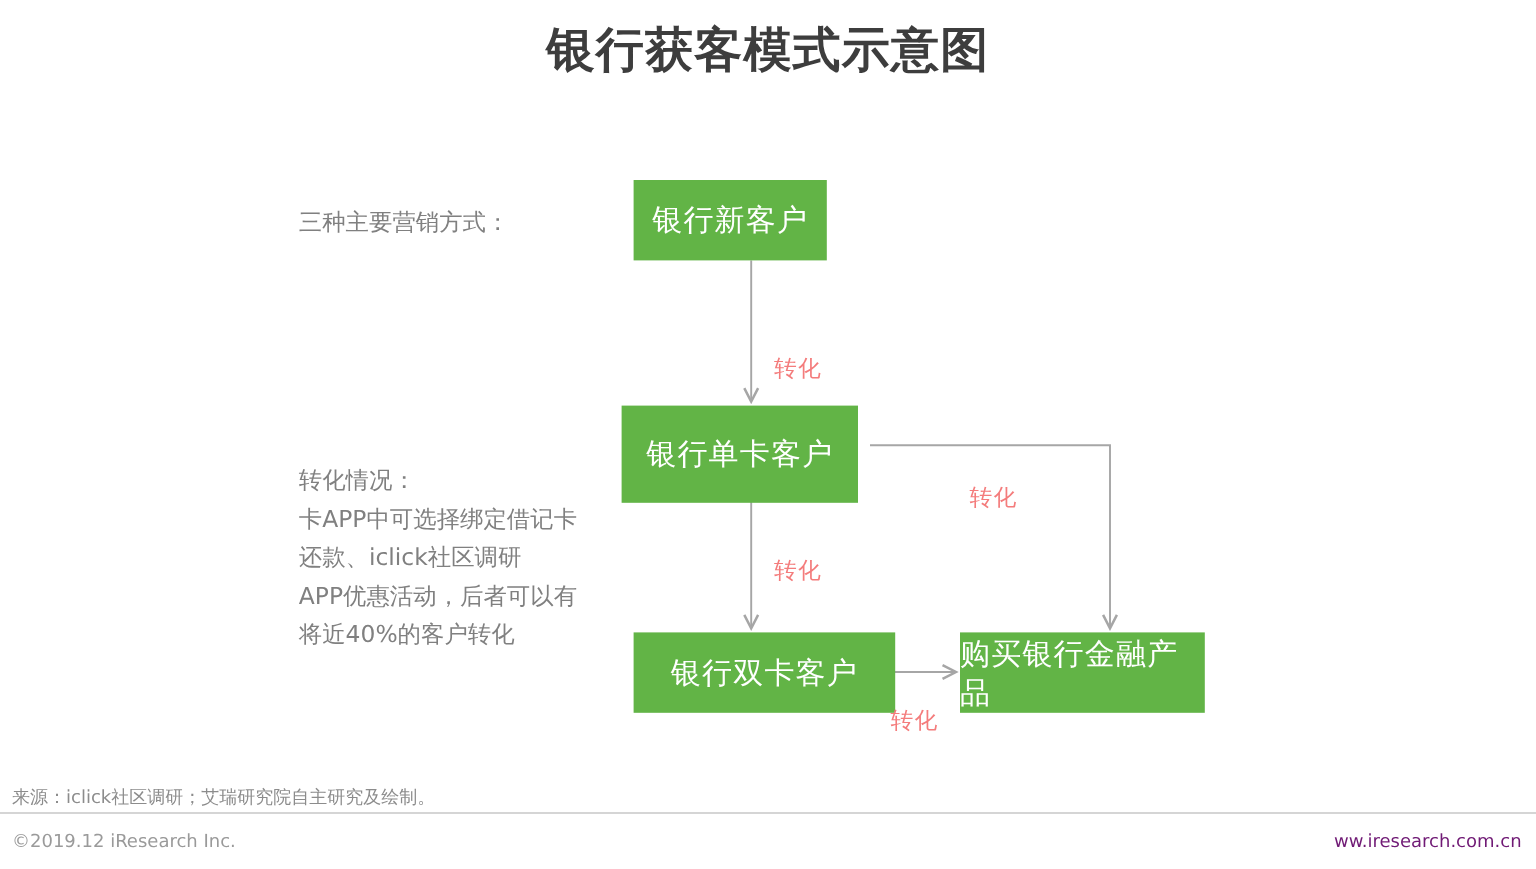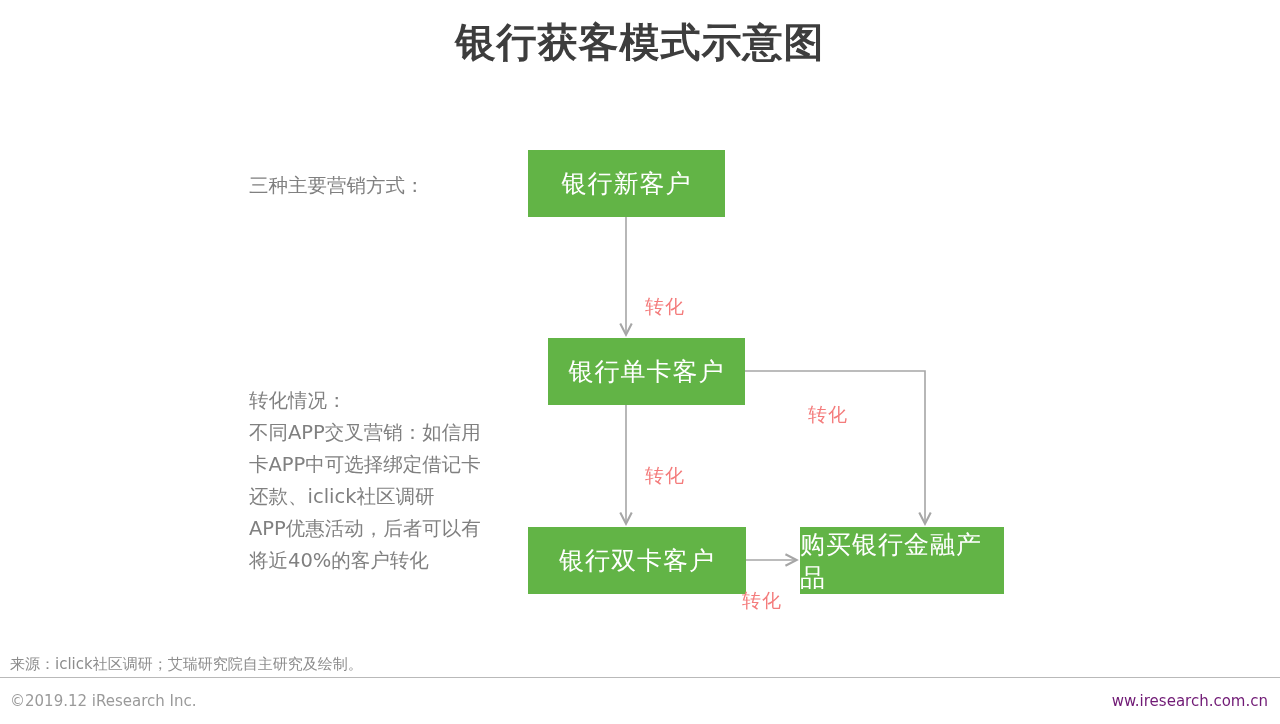--- a/index.html
+++ b/index.html
@@ -80,22 +80,22 @@
     position: absolute;
     background: #62b446;
     color: #ffffff;
     font-size: 25px;
     display: flex;
     align-items: center;
     justify-content: center;
     letter-spacing: 1px;
     box-sizing: border-box;
   }
-  #box-new-customer   { left: 528px; top: 150px; width: 197px; height: 67px; }
-  #box-single-card    { left: 548px; top: 338px; width: 197px; height: 67px; }
+  #box-new-customer   { left: 528px; top: 150px; width: 161px; height: 67px; }
+  #box-single-card    { left: 518px; top: 338px; width: 197px; height: 81px; }
   #box-dual-card      { left: 528px; top: 527px; width: 218px; height: 67px; }
   #box-buy-products   { left: 800px; top: 527px; width: 204px; height: 67px; }
 
   
   #connectors {
     position: absolute;
     left: 0;
     top: 0;
     width: 1280px;
     height: 724px;
@@ -154,21 +154,20 @@
 <body>
 
 <div class="page-title">银行获客模式示意图</div>
 
 <div class="note-block" id="note-marketing">
   <span class="note-heading">三种主要营销方式：</span>
 </div>
 
 <div class="note-block" id="note-conversion">
   <span class="note-heading">转化情况：</span>
-  <span class="note-para">不同APP交叉营销：如信用</span>
   <span class="note-para">卡APP中可选择绑定借记卡</span>
   <span class="note-para">还款、iclick社区调研</span>
   <span class="note-para">APP优惠活动，后者可以有</span>
   <span class="note-para">将近40%的客户转化</span>
 </div>
 
 <svg id="connectors" viewBox="0 0 1280 724">
   <defs>
     <marker id="arrowhead" markerWidth="9" markerHeight="9" refX="7.2" refY="4.5" orient="auto" markerUnits="strokeWidth">
       <path d="M0.6,0.9 L7.6,4.5 L0.6,8.1" fill="none" stroke="#a6a6a6" stroke-width="1.3"></path>

